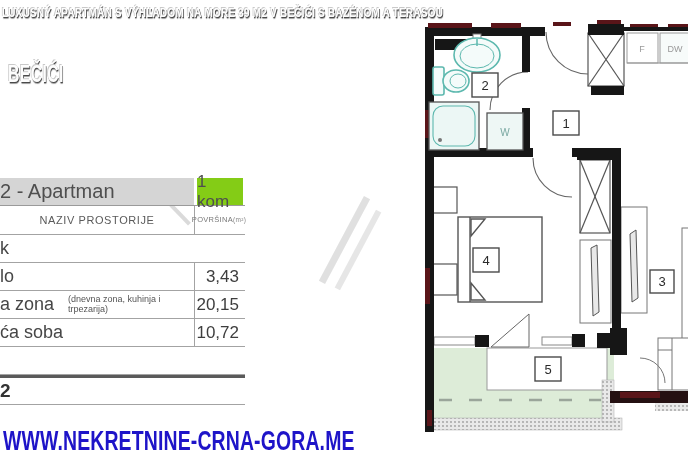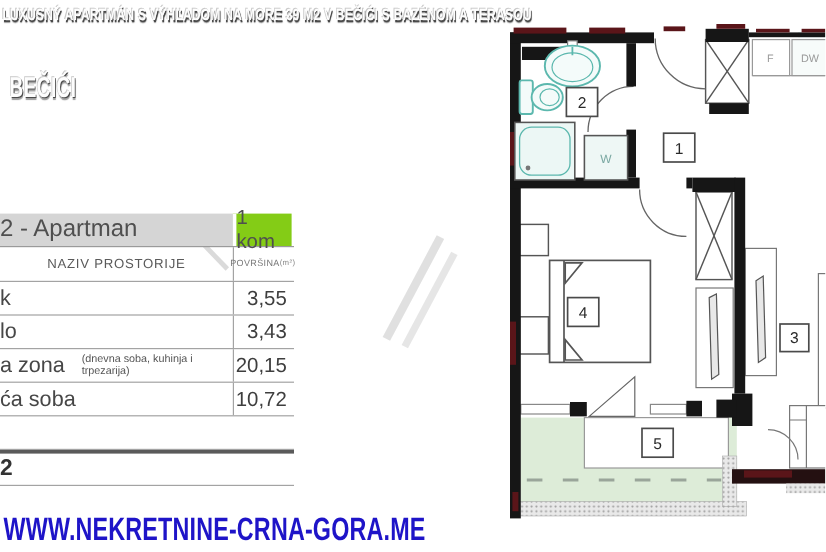--- a/index.html
+++ b/index.html
@@ -67,30 +67,29 @@
     </div>
     <div class="t-row subheader">
       <div class="t-name">NAZIV PROSTORIJE</div>
       <div class="t-val">
         <span>POVRŠINA</span>
         <span class="unit">(m²)</span>
       </div>
     </div>
     <div class="t-row data">
       <div class="t-name">k</div>
-      <div class="t-val">3,55</div>
     </div>
     <div class="t-row data">
       <div class="t-name">lo</div>
       <div class="t-val">3,43</div>
     </div>
     <div class="t-row data">
       <div class="t-name">
         <span>a zona</span>
-        <span class="note">(dnevna soba, kuhinja i trpezarija)</span>
+        <span class="note">(dnevna zona, kuhinja i trpezarija)</span>
       </div>
       <div class="t-val">20,15</div>
     </div>
     <div class="t-row data">
       <div class="t-name">ća soba</div>
       <div class="t-val">10,72</div>
     </div>
     <div class="t-row data">
       <div class="t-name"></div>
     </div>

